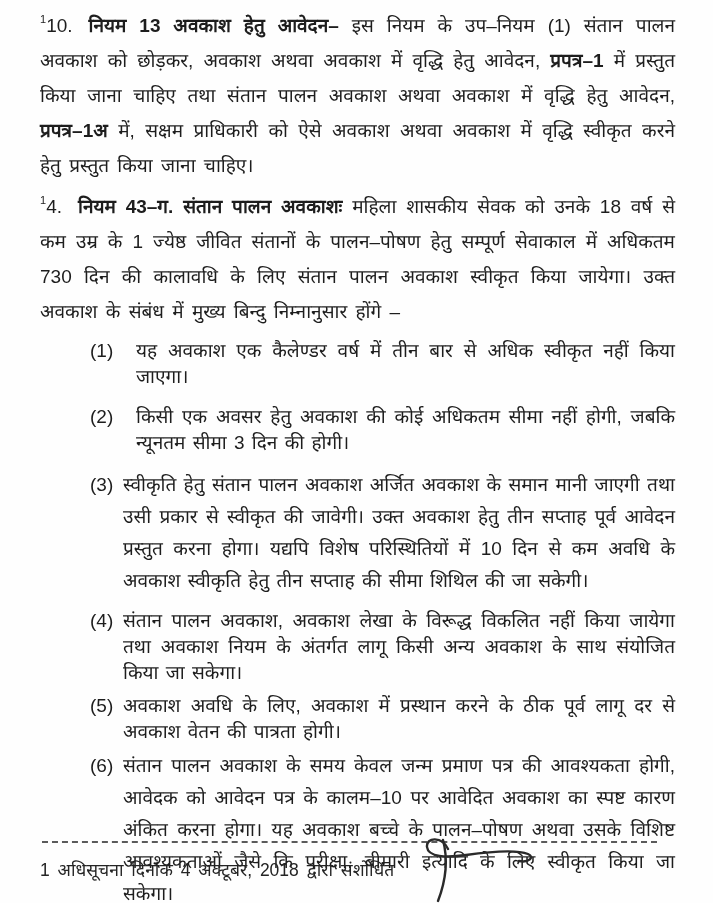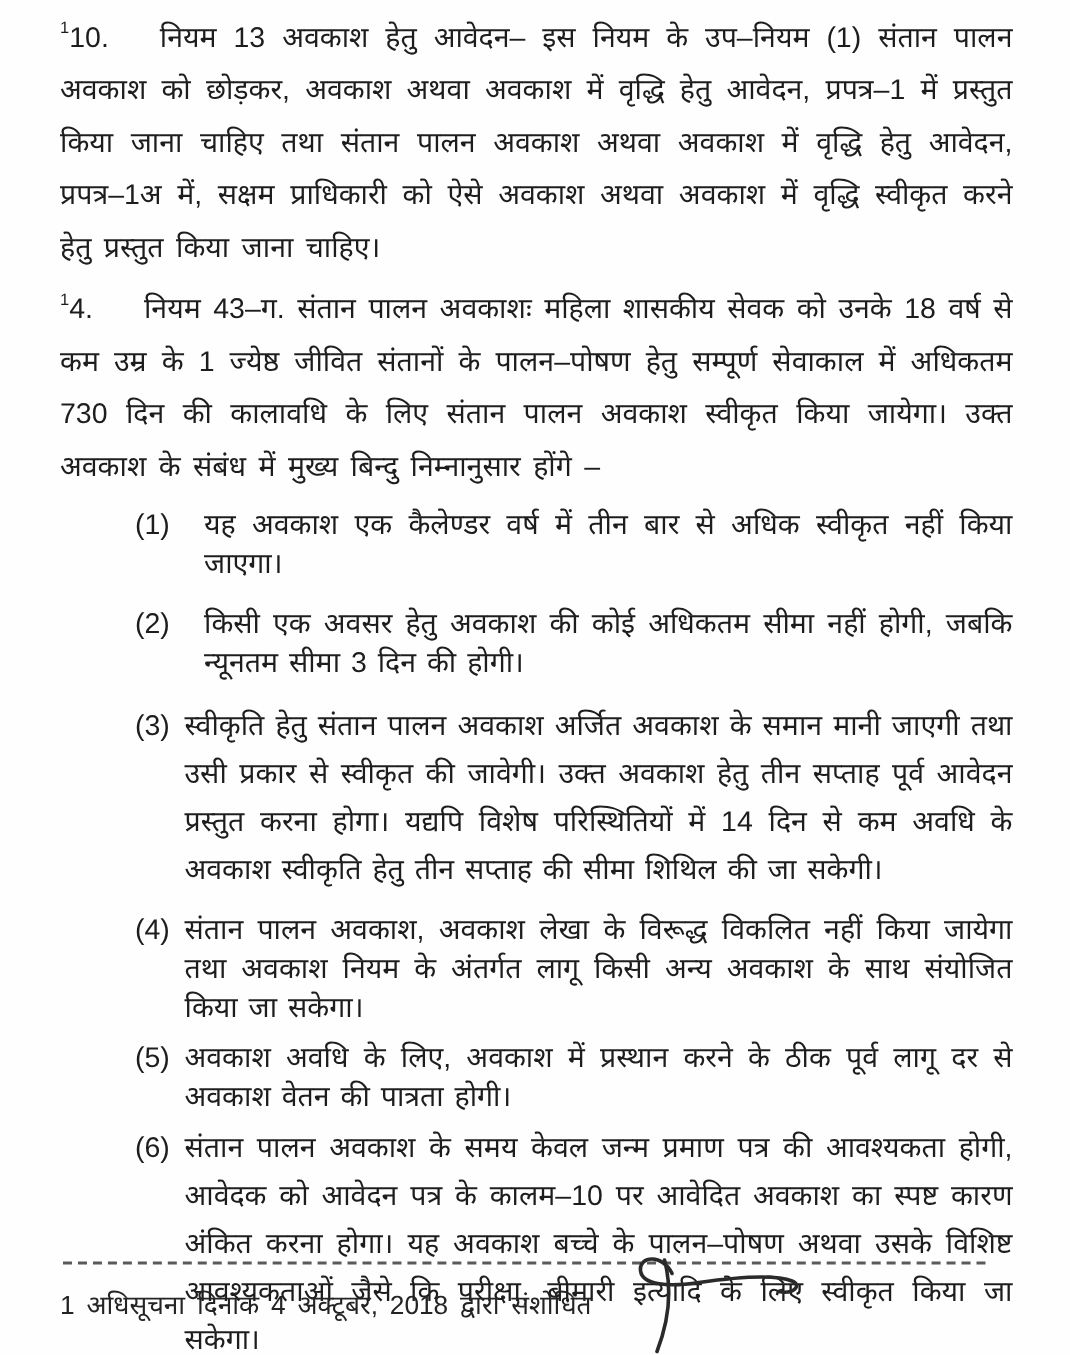--- a/index.html
+++ b/index.html
@@ -20,29 +20,29 @@
     padding: 8px 38px 0 40px;
   }
   .para {
     text-align: justify;
     line-height: 35px;
     word-spacing: 3px;
     margin: 0 0 6px 0;
   }
   .para .sec-num {
     display: inline-block;
-    margin-right: 34px;
+    margin-right: 16px;
     font-weight: 400;
   }
   .para sup {
     font-size: 11px;
     line-height: 0;
     vertical-align: 9px;
   }
-  .b { font-weight: 400; }
+  .b { font-weight: 700; }
   .doc-list {
     margin-top: 6px;
   }
   .item {
     display: flex;
     margin-left: 50px;
   }
   .item .num {
     flex: none;
     width: 33px;
@@ -105,21 +105,21 @@
       <div class="itext">यह अवकाश एक कैलेण्डर वर्ष में तीन बार से अधिक स्वीकृत नहीं किया जाएगा।</div>
     </div>
 
     <div class="item tight wide-gap" style="margin-top:14px;">
       <span class="num">(2)</span>
       <div class="itext">किसी एक अवसर हेतु अवकाश की कोई अधिकतम सीमा नहीं होगी, जबकि न्यूनतम सीमा 3 दिन की होगी।</div>
     </div>
 
     <div class="item loose" style="margin-top:13px;">
       <span class="num">(3)</span>
-      <div class="itext">स्वीकृति हेतु संतान पालन अवकाश अर्जित अवकाश के समान मानी जाएगी तथा उसी प्रकार से स्वीकृत की जावेगी। उक्त अवकाश हेतु तीन सप्ताह पूर्व आवेदन प्रस्तुत करना होगा। यद्यपि विशेष परिस्थितियों में 14 दिन से कम अवधि के अवकाश स्वीकृति हेतु तीन सप्ताह की सीमा शिथिल की जा सकेगी।</div>
+      <div class="itext">स्वीकृति हेतु संतान पालन अवकाश अर्जित अवकाश के समान मानी जाएगी तथा उसी प्रकार से स्वीकृत की जावेगी। उक्त अवकाश हेतु तीन सप्ताह पूर्व आवेदन प्रस्तुत करना होगा। यद्यपि विशेष परिस्थितियों में 10 दिन से कम अवधि के अवकाश स्वीकृति हेतु तीन सप्ताह की सीमा शिथिल की जा सकेगी।</div>
     </div>
 
     <div class="item tight" style="margin-top:11px;">
       <span class="num">(4)</span>
       <div class="itext">संतान पालन अवकाश, अवकाश लेखा के विरूद्ध विकलित नहीं किया जायेगा तथा अवकाश नियम के अंतर्गत लागू किसी अन्य अवकाश के साथ संयोजित किया जा सकेगा।</div>
     </div>
 
     <div class="item tight" style="margin-top:7px;">
       <span class="num">(5)</span>
       <div class="itext">अवकाश अवधि के लिए, अवकाश में प्रस्थान करने के ठीक पूर्व लागू दर से अवकाश वेतन की पात्रता होगी।</div>

